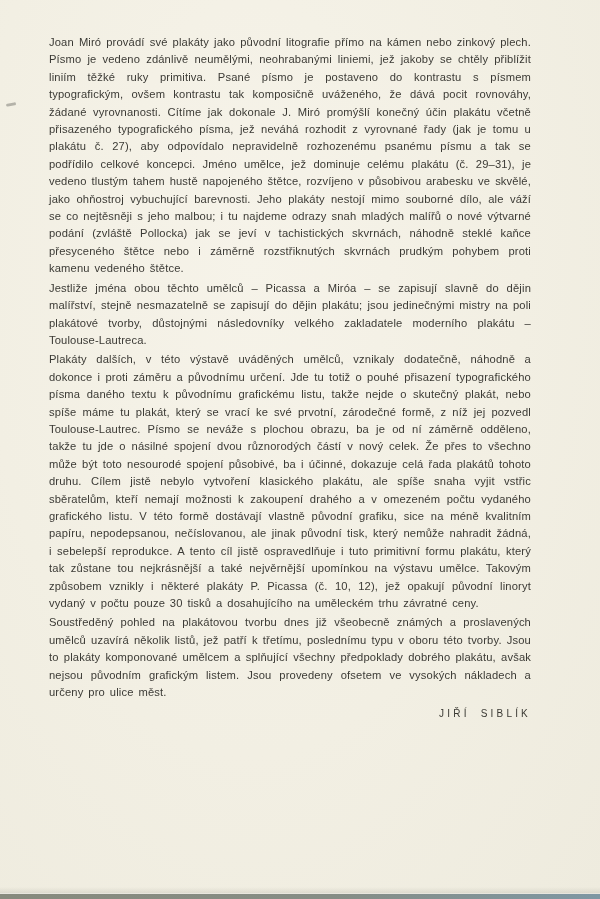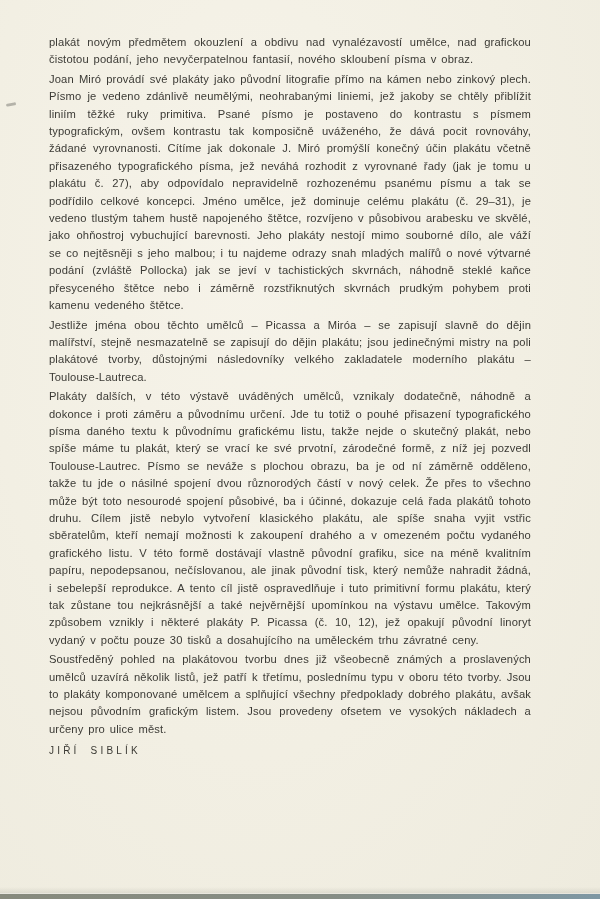--- a/index.html
+++ b/index.html
@@ -28,20 +28,21 @@
     letter-spacing: 0.15px;
     word-spacing: 1.6px;
     hyphens: auto;
     -webkit-hyphens: auto;
   }
   .text-block p {
     margin: 0 0 2px 0;
   }
   .signature {
     margin-top: 4px;
+    text-align: right;
     font-size: 10px;
     letter-spacing: 3.2px;
     word-spacing: 5px;
     color: #3a3933;
   }
   .pencil-mark {
     position: absolute;
     left: 6px;
     top: 103px;
     width: 10px;
@@ -69,21 +70,20 @@
   }
 </style>
 </head>
 <body>
 
 <div class="page">
 
   <span class="pencil-mark"></span>
 
   <div class="text-block">
-    <p lang="cs">plakát novým předmětem okouzlení a obdivu nad vynalézavostí umělce, nad grafickou čistotou podání, jeho nevyčerpatelnou fantasií, nového skloubení písma v obraz.</p>
     <p lang="cs">Joan Miró provádí své plakáty jako původní litografie přímo na kámen nebo zinkový plech. Písmo je vedeno zdánlivě neumělými, neohrabanými liniemi, jež jakoby se chtěly přiblížit liniím těžké ruky primitiva. Psané písmo je postaveno do kontrastu s písmem typografickým, ovšem kontrastu tak komposičně uváženého, že dává pocit rovnováhy, žádané vyrovnanosti. Cítíme jak dokonale J. Miró promýšlí konečný účin plakátu včetně přisazeného typografického písma, jež neváhá rozhodit z vyrovnané řady (jak je tomu u plakátu č. 27), aby odpovídalo nepravidelně rozhozenému psanému písmu a tak se podřídilo celkové koncepci. Jméno umělce, jež dominuje celému plakátu (č. 29–31), je vedeno tlustým tahem hustě napojeného štětce, rozvíjeno v působivou arabesku ve skvělé, jako ohňostroj vybuchující barevnosti. Jeho plakáty nestojí mimo souborné dílo, ale váží se co nejtěsněji s jeho malbou; i tu najdeme odrazy snah mladých malířů o nové výtvarné podání (zvláště Pollocka) jak se jeví v tachistických skvrnách, náhodně steklé kaňce přesyceného štětce nebo i záměrně rozstřiknutých skvrnách prudkým pohybem proti kamenu vedeného štětce.</p>
     <p lang="cs">Jestliže jména obou těchto umělců – Picassa a Miróa – se zapisují slavně do dějin malířství, stejně nesmazatelně se zapisují do dějin plakátu; jsou jedinečnými mistry na poli plakátové tvorby, důstojnými následovníky velkého zakladatele moderního plakátu – Toulouse-Lautreca.</p>
     <p lang="cs">Plakáty dalších, v této výstavě uváděných umělců, vznikaly dodatečně, náhodně a dokonce i proti záměru a původnímu určení. Jde tu totiž o pouhé přisazení typografického písma daného textu k původnímu grafickému listu, takže nejde o skutečný plakát, nebo spíše máme tu plakát, který se vrací ke své prvotní, zárodečné formě, z níž jej pozvedl Toulouse-Lautrec. Písmo se neváže s plochou obrazu, ba je od ní záměrně odděleno, takže tu jde o násilné spojení dvou různorodých částí v nový celek. Že přes to všechno může být toto nesourodé spojení působivé, ba i účinné, dokazuje celá řada plakátů tohoto druhu. Cílem jistě nebylo vytvoření klasického plakátu, ale spíše snaha vyjit vstřic sběratelům, kteří nemají možnosti k zakoupení drahého a v omezeném počtu vydaného grafického listu. V této formě dostávají vlastně původní grafiku, sice na méně kvalitním papíru, nepodepsanou, nečíslovanou, ale jinak původní tisk, který nemůže nahradit žádná, i sebelepší reprodukce. A tento cíl jistě ospravedlňuje i tuto primitivní formu plakátu, který tak zůstane tou nejkrásnější a také nejvěrnější upomínkou na výstavu umělce. Takovým způsobem vznikly i některé plakáty P. Picassa (č. 10, 12), jež opakují původní linoryt vydaný v počtu pouze 30 tisků a dosahujícího na uměleckém trhu závratné ceny.</p>
     <p lang="cs">Soustředěný pohled na plakátovou tvorbu dnes již všeobecně známých a proslavených umělců uzavírá několik listů, jež patří k třetímu, poslednímu typu v oboru této tvorby. Jsou to plakáty komponované umělcem a splňující všechny předpoklady dobrého plakátu, avšak nejsou původním grafickým listem. Jsou provedeny ofsetem ve vysokých nákladech a určeny pro ulice měst.</p>
 
     <div class="signature">JIŘÍ SIBLÍK</div>
   </div>
 
   <div class="bottom-shade"></div>
   <div class="bottom-edge"></div>

